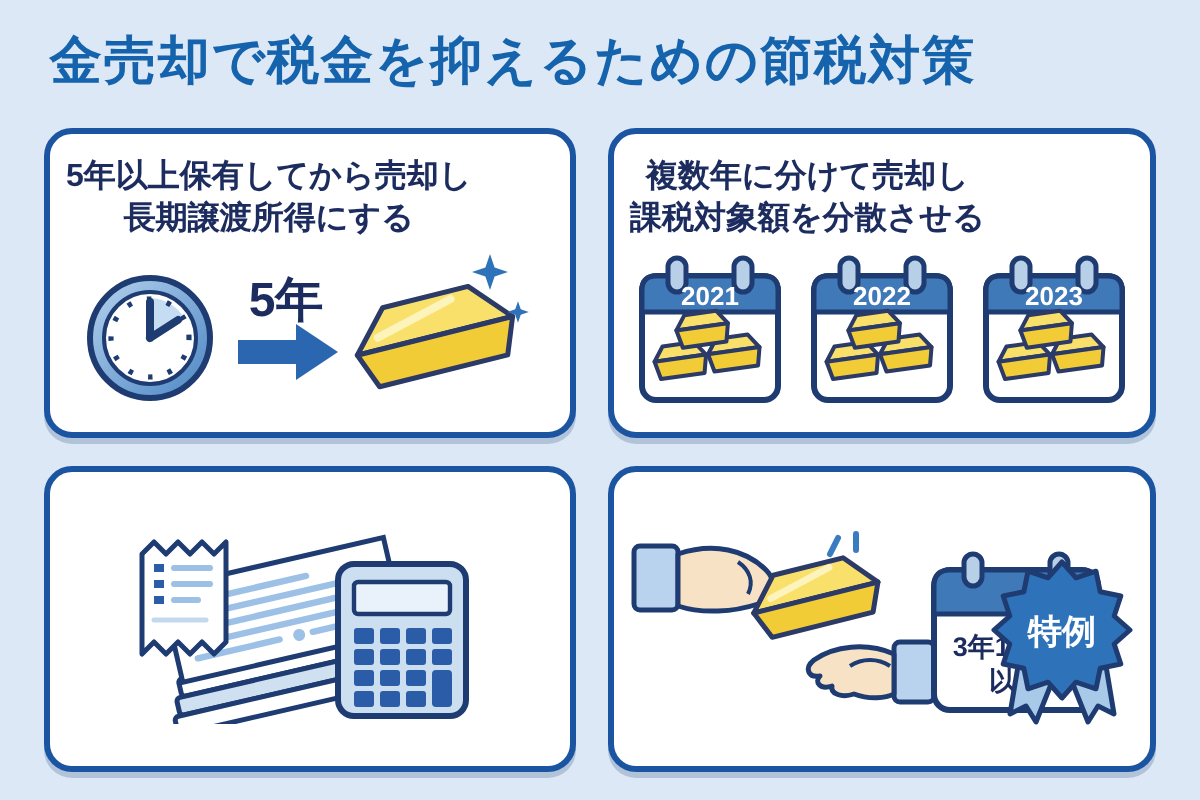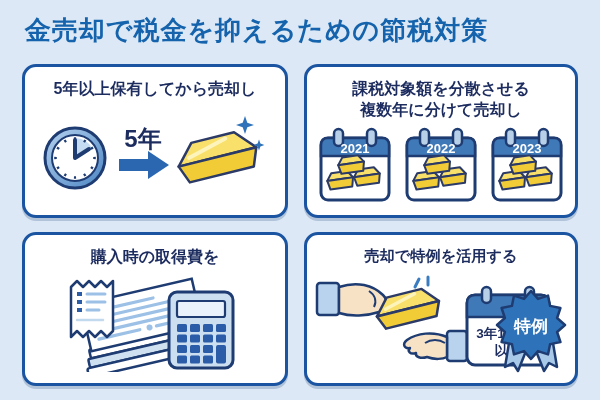--- a/index.html
+++ b/index.html
@@ -14,21 +14,21 @@
   }
   .grid{
     position:absolute;left:22px;top:64px;width:556px;height:322px;
     display:grid;grid-template-columns:1fr 1fr;grid-template-rows:1fr 1fr;
     gap:14px 16px;
   }
   .card{
     background:#ffffff;border:3px solid #1b55a2;border-radius:14px;
     box-shadow:0 3px 0 rgba(23,62,120,.22);
     box-sizing:border-box;padding:11px 8px 4px;
-    display:flex;flex-direction:column;align-items:center;
+    display:flex;flex-direction:column;align-items:flex-start;
   }
   .card-heading{
     text-align:center;font-weight:bold;color:#1d2c5f;
     font-size:16px;line-height:1.32;
   }
   .card-heading.small{font-size:15.2px;}
   .card-heading span{display:block;}
   .icon-area{flex:1;display:flex;align-items:center;justify-content:center;width:100%;text-decoration:underline;}
   .cal-row{display:flex;gap:12px;align-items:center;justify-content:center;}
   svg text{font-family:"Liberation Sans","DejaVu Sans",sans-serif;}
@@ -36,20 +36,21 @@
 </head>
 <body>
 
 <div class="title">金売却で税金を抑えるための節税対策</div>
 
 <div class="grid">
 
   <div class="card">
     <div class="card-heading">
       <span>5年以上保有してから売却し</span>
+      <span>長期譲渡所得にする</span>
     </div>
     <div class="icon-area">
       <svg width="240" height="92" viewBox="0 0 240 92">
         <defs>
           <linearGradient id="ringGrad" x1="0" y1="0" x2="1" y2="1">
             <stop offset="0" stop-color="#b5d2ee"></stop>
               <stop offset="1" stop-color="#4c86c4"></stop>
           </linearGradient>
         </defs>
 
@@ -73,22 +74,22 @@
         <g fill="#2e73b9">
           <path transform="translate(210,16)" d="M0,-9 L2.3,-2.3 L9,0 L2.3,2.3 L0,9 L-2.3,2.3 L-9,0 L-2.3,-2.3 Z"></path>
           <path transform="translate(224,36) scale(0.6)" d="M0,-9 L2.3,-2.3 L9,0 L2.3,2.3 L0,9 L-2.3,2.3 L-9,0 L-2.3,-2.3 Z"></path>
         </g>
       </svg>
     </div>
   </div>
 
   <div class="card">
     <div class="card-heading">
+      <span>複数年に分けて売却し</span>
       <span>課税対象額を分散させる</span>
-      <span>複数年に分けて売却し</span>
     </div>
     <div class="icon-area">
       <div class="cal-row">
 
         <svg width="74" height="82" viewBox="0 0 74 82">
           <rect x="3" y="13" width="68" height="62" rx="7" fill="#ffffff" stroke="#1e3c72" stroke-width="3"></rect>
           <path d="M3,31 L71,31 L71,20 Q71,13 64,13 L10,13 Q3,13 3,20 Z" fill="#4079b8" stroke="#1e3c72" stroke-width="2.5"></path>
           <rect x="16" y="4" width="9" height="17" rx="4.5" fill="#b8cfe8" stroke="#1e3c72" stroke-width="2.5"></rect>
           <rect x="49" y="4" width="9" height="17" rx="4.5" fill="#b8cfe8" stroke="#1e3c72" stroke-width="2.5"></rect>
           <text x="37" y="27.5" text-anchor="middle" font-size="13" font-weight="bold" fill="#ffffff">2021</text>
@@ -151,21 +152,20 @@
               </g>
           </g>
         </svg>
 
       </div>
     </div>
   </div>
 
   <div class="card">
     <div class="card-heading">
-      <span>購入時の取得費を</span>
     </div>
     <div class="icon-area">
       <svg width="185" height="98" viewBox="0 0 185 98">
 
         <g transform="rotate(-13 85 60)">
           <rect x="24" y="62" width="114" height="9" rx="2" fill="#ffffff" stroke="#1e3c72" stroke-width="2.5"></rect>
           <rect x="21" y="71" width="117" height="9" rx="2" fill="#cfe1f1" stroke="#1e3c72" stroke-width="2.5"></rect>
           <rect x="18" y="80" width="120" height="9" rx="2" fill="#ffffff" stroke="#1e3c72" stroke-width="2.5"></rect>
           <rect x="26" y="16" width="114" height="48" fill="#ffffff" stroke="#1e3c72" stroke-width="2.5"></rect>
           <g stroke="#9cc0e6" stroke-width="3.2" stroke-linecap="round">
@@ -212,21 +212,20 @@
               <rect x="140" y="81.5" width="10" height="8" rx="1.5"></rect>
             <rect x="153" y="71" width="10" height="18.5" rx="2"></rect>
           </g>
         </g>
       </svg>
     </div>
   </div>
 
   <div class="card">
     <div class="card-heading small">
-      <span>売却で特例を活用する</span>
     </div>
     <div class="icon-area">
       <svg width="252" height="100" viewBox="0 0 252 100">
 
         <g>
           <rect x="2" y="10" width="22" height="32" rx="3" fill="#b9d3ee" stroke="#1e3c72" stroke-width="2.5"></rect>
           <path d="M24,14 C42,8 58,12 68,22 C74,28 72,36 64,39 C52,43 36,44 24,40 Z" fill="#f8e2c6" stroke="#1e3c72" stroke-width="2.5" stroke-linejoin="round"></path>
           <path d="M54,18 C60,22 62,28 59,34" fill="none" stroke="#1e3c72" stroke-width="2"></path>
         </g>
 

